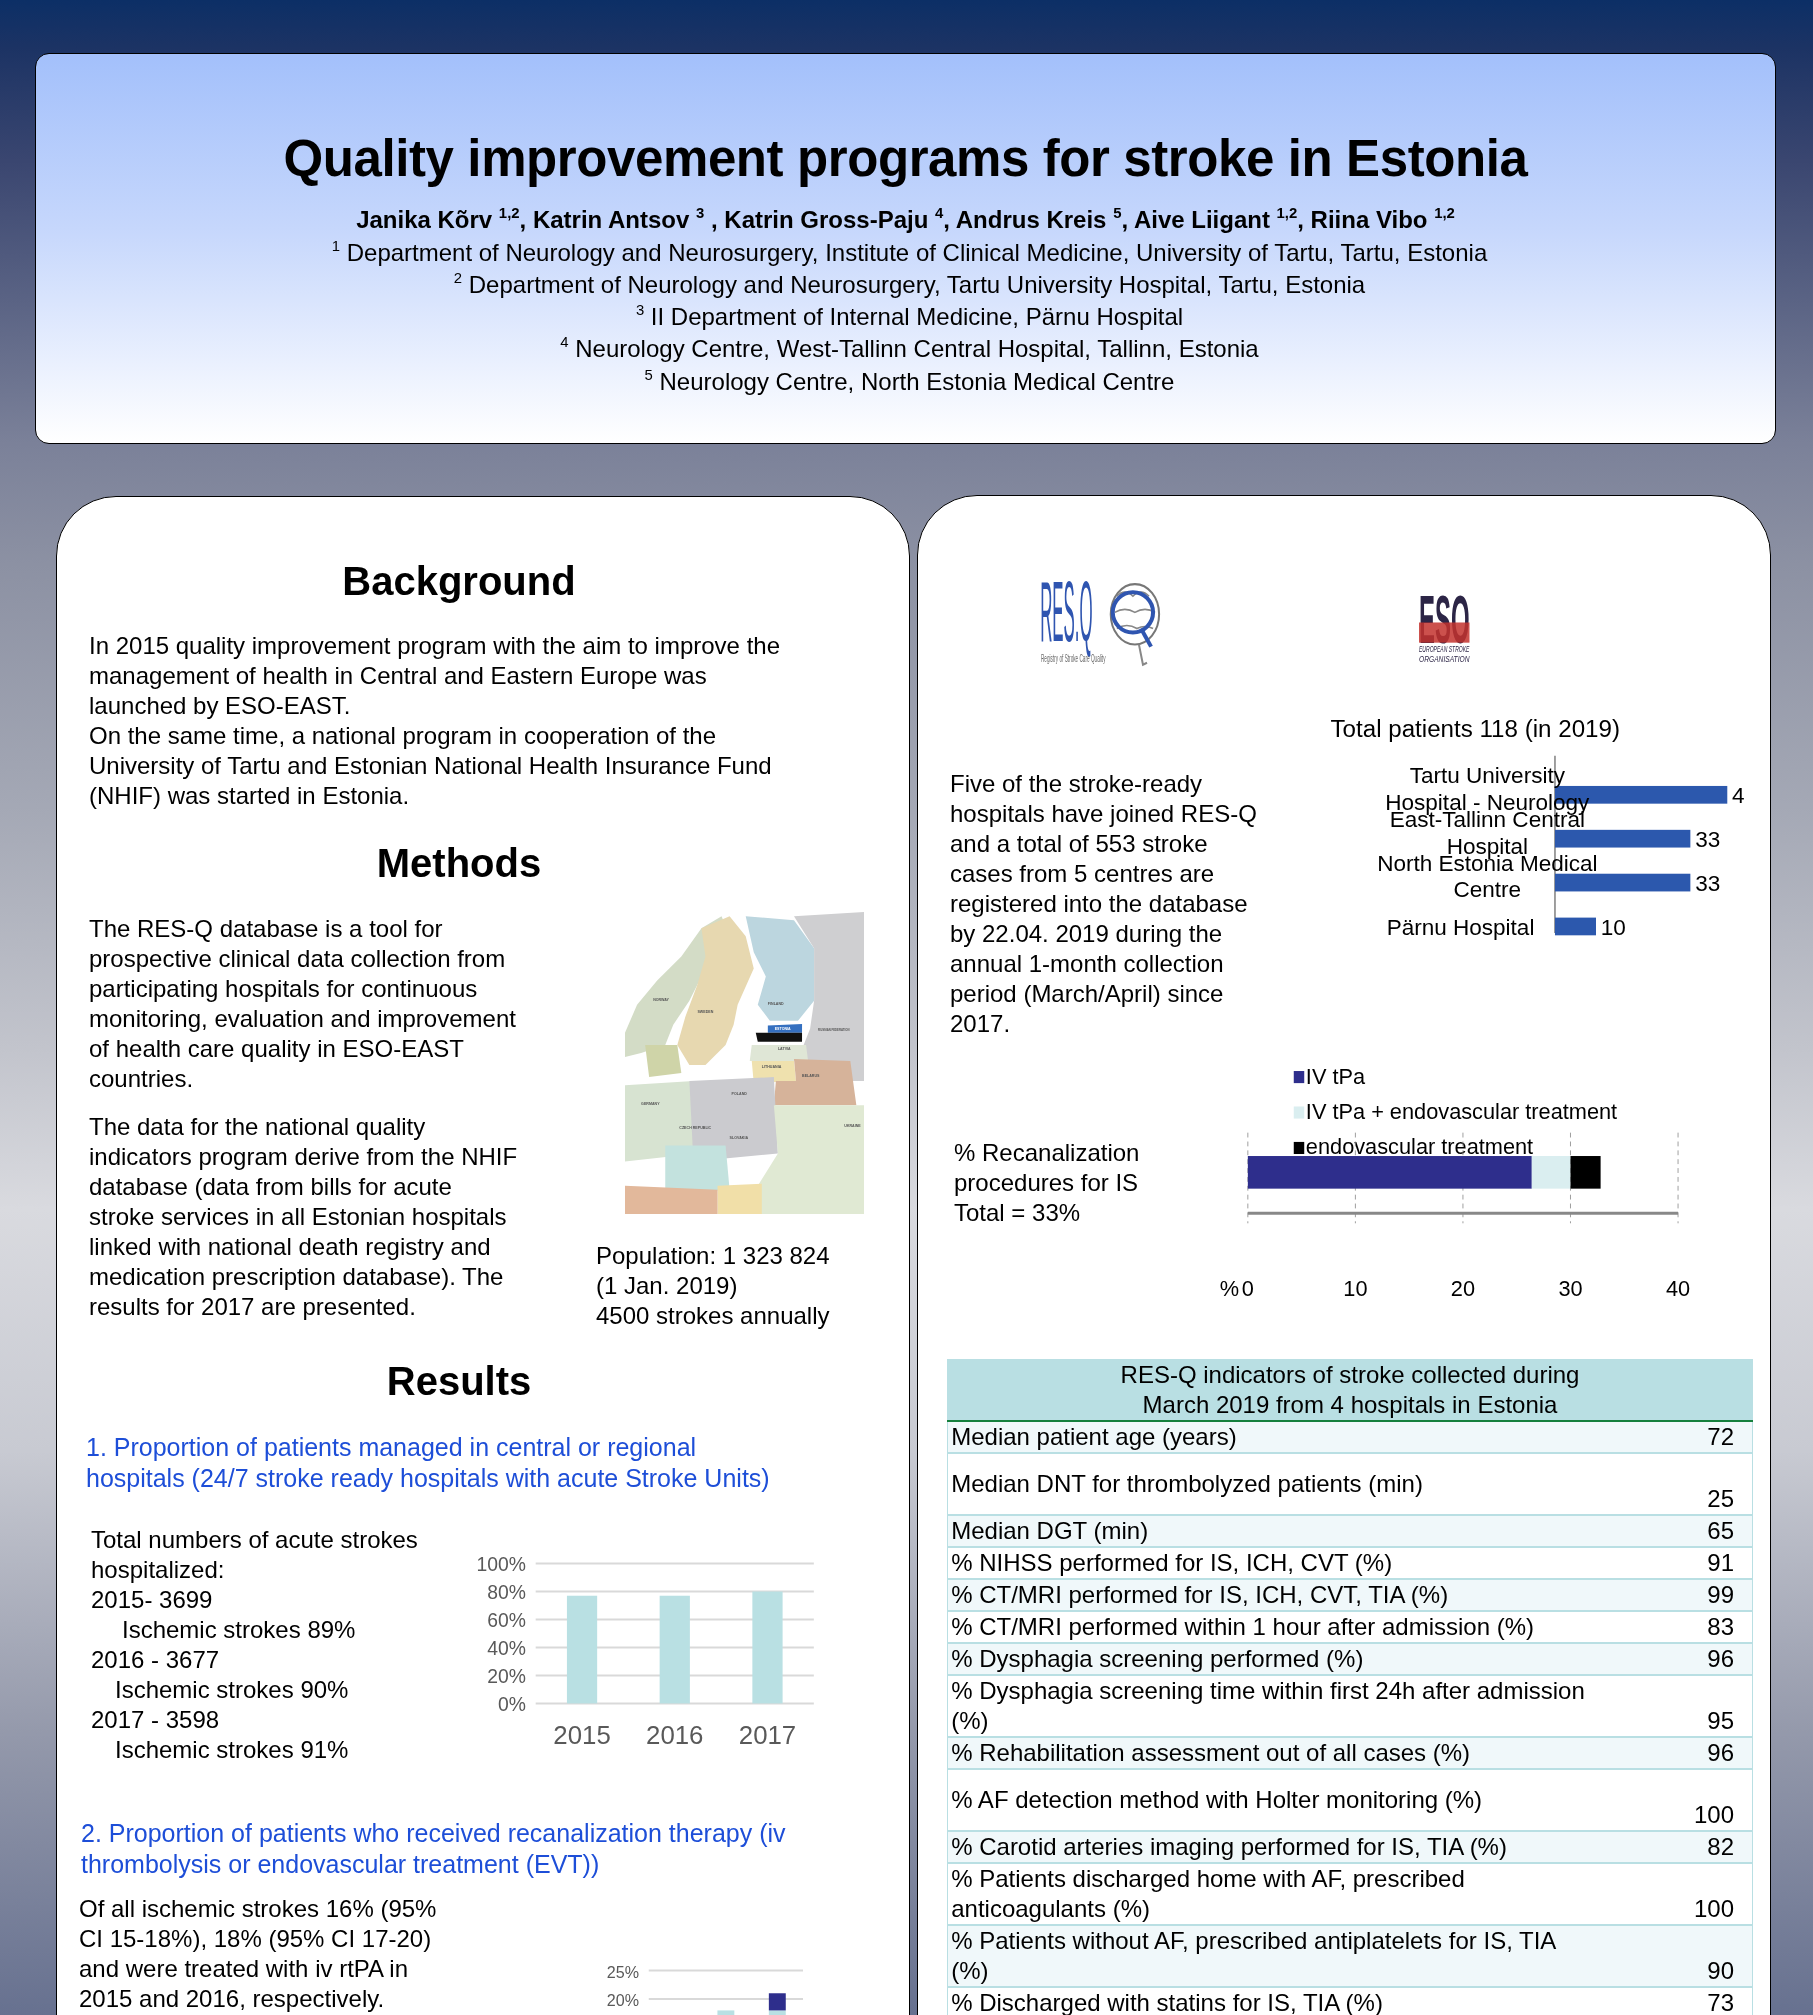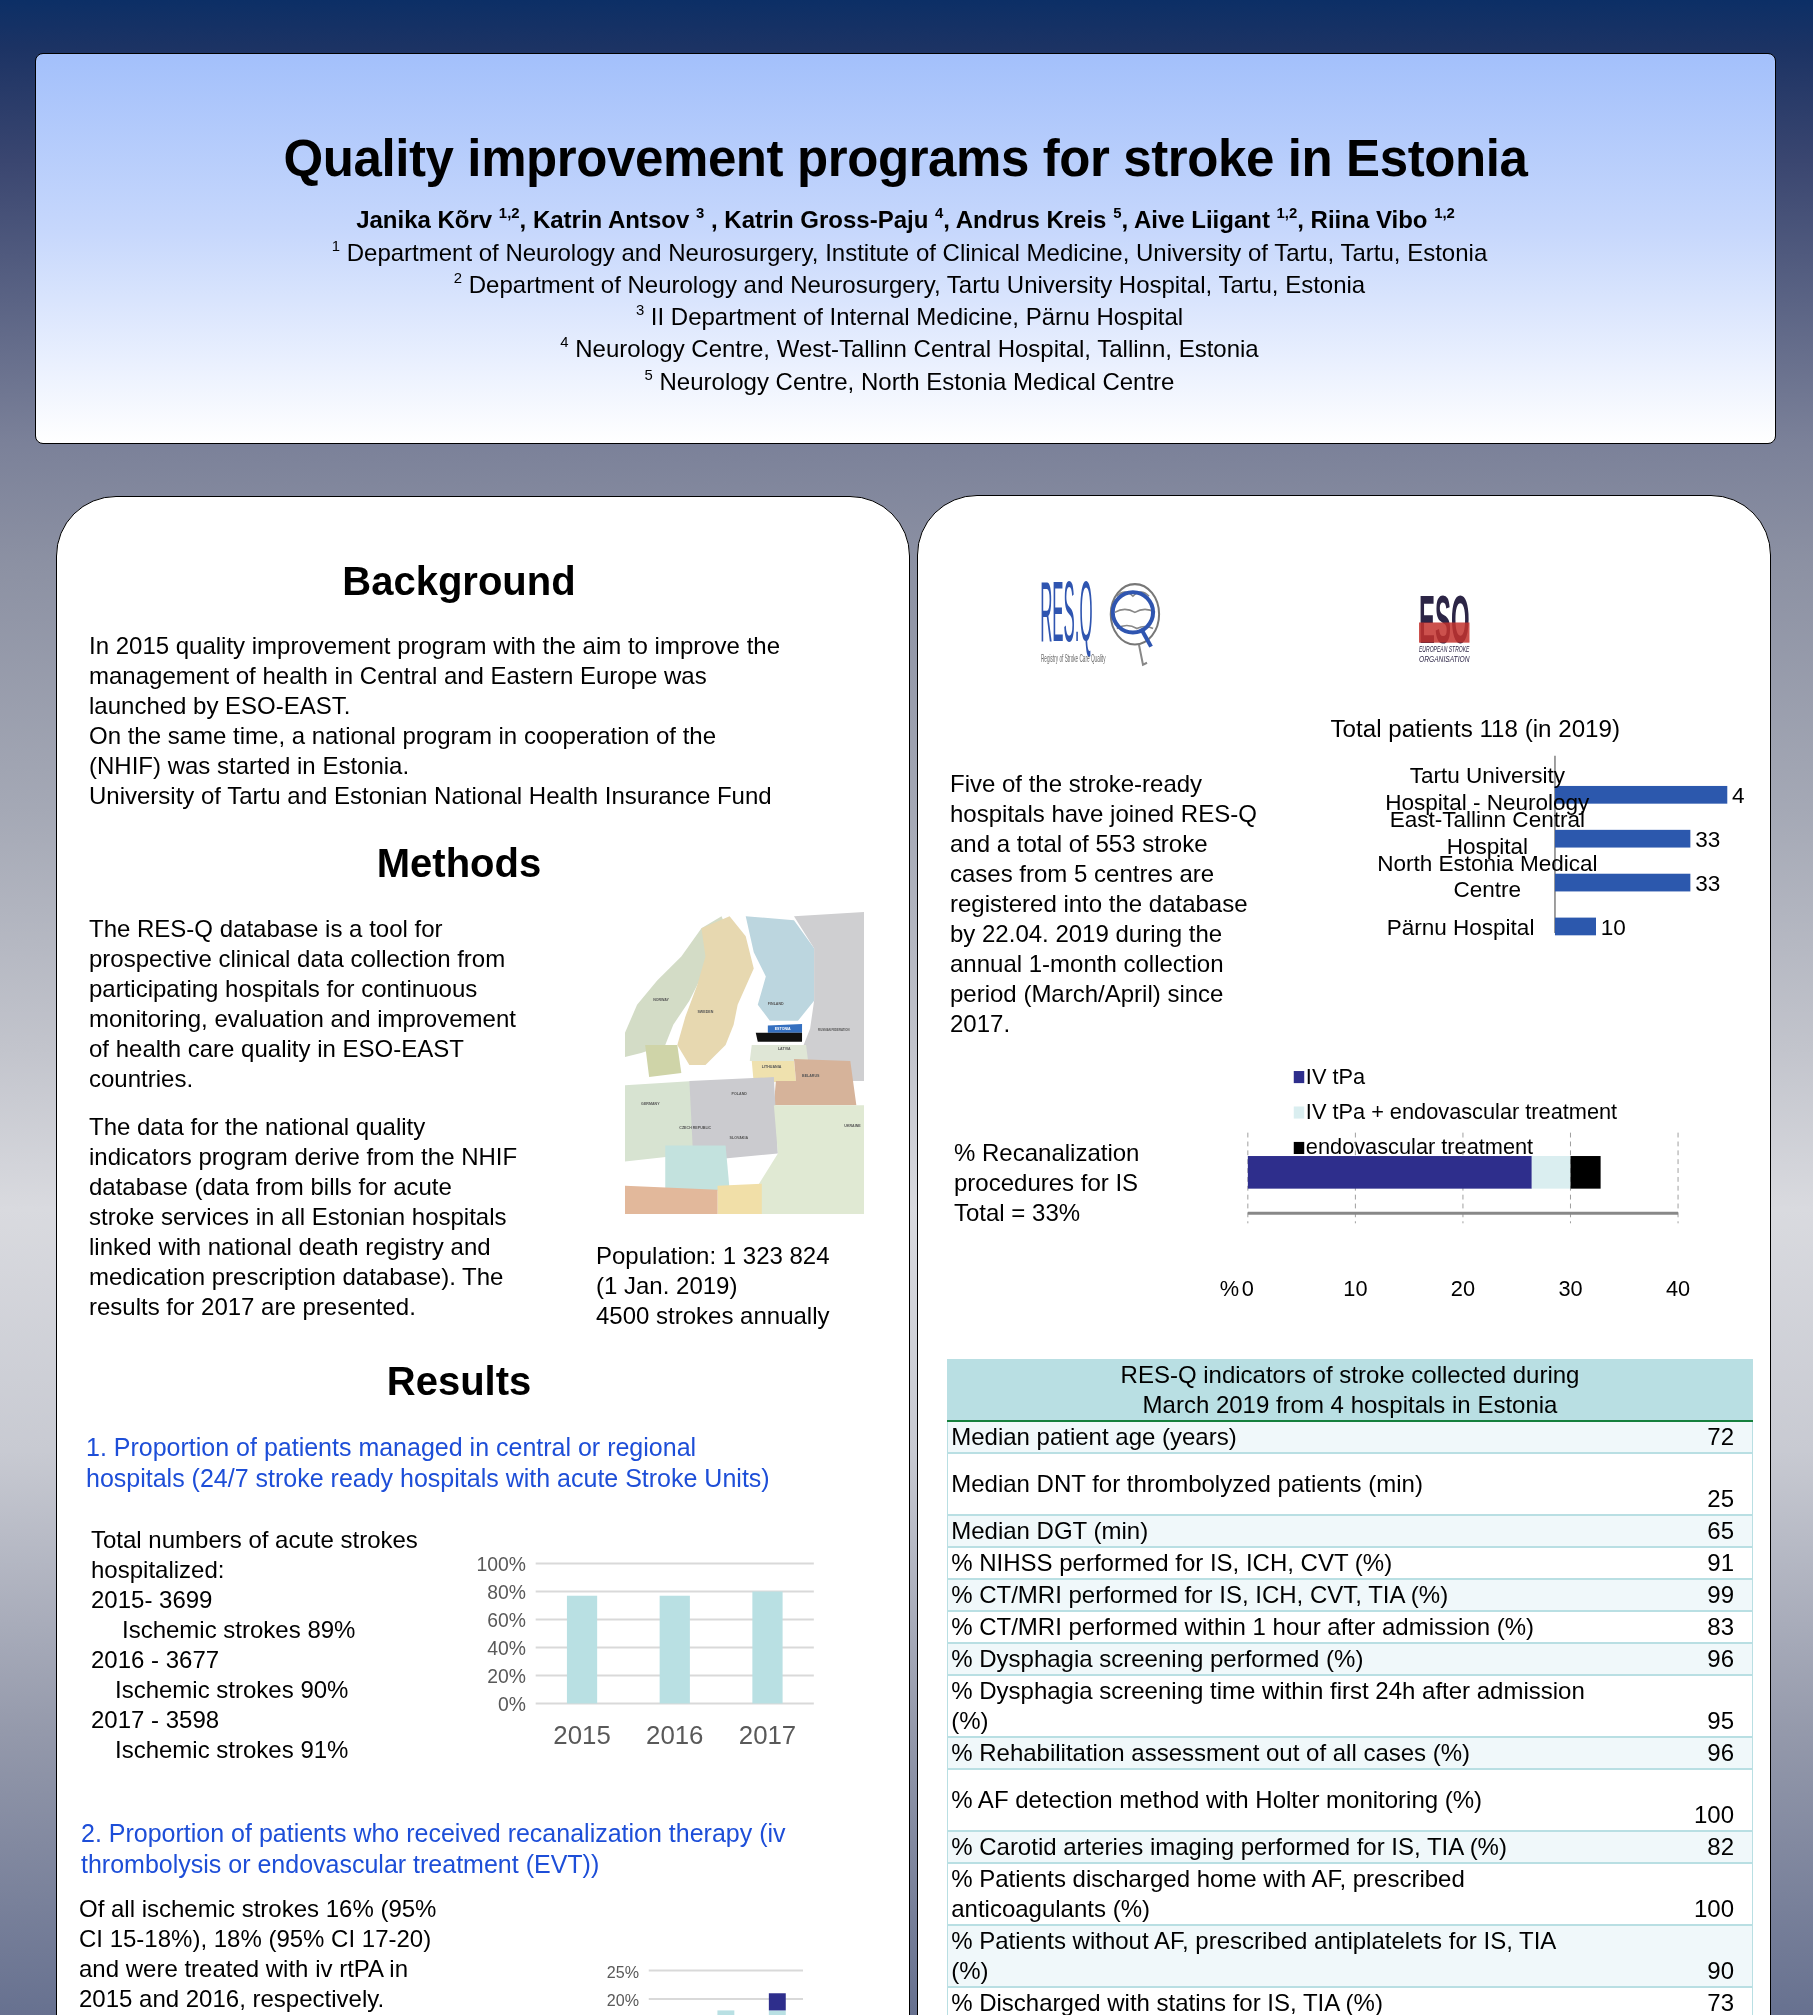--- a/index.html
+++ b/index.html
@@ -4,21 +4,21 @@
 <style>
   html, body { margin:0; padding:0; }
   body {
     width:1814px; height:2579px; position:relative; overflow:hidden;
     font-family:"Liberation Sans", sans-serif; color:#000;
     background: linear-gradient(to bottom, #0c2f66 0px, #1c3364 48px, #3a4670 161px, #7b8199 443px, #8c91a3 564px, #a4a8b5 806px, #c2c4cc 1048px, #d9dadf 1209px, #c8cad2 1451px, #9499ab 1733px, #4d5a80 2176px, #2c3d6b 2418px, #152e63 2539px, #042b60 2579px);
   }
   .abs { position:absolute; }
   #header-box {
     left:35px; top:53px; width:1741px; height:391px; box-sizing:border-box;
-    border:1.6px solid #000; border-radius:8px;
+    border:1.6px solid #000; border-radius:14px;
     background: linear-gradient(to bottom, #a3c0fb 0%, #c6d7fc 45%, #ffffff 100%);
     text-align:center;
   }
   #title { position:absolute; left:0; right:0; top:75px; font-size:51px; font-weight:bold; letter-spacing:-0.4px; }
   #authors { position:absolute; left:0; right:0; top:152px; font-size:24px; font-weight:bold; }
   .aff { position:absolute; left:8px; right:0; font-size:24px; }
   sup { font-size:0.62em; vertical-align:0.7em; line-height:0; }
 
   .panel { position:absolute; background:#fff; border:1.6px solid #000; box-sizing:border-box; border-radius:60px; }
   #left-panel { left:56px; top:496px; width:854px; height:2041px; }
@@ -53,22 +53,22 @@
 </div>
 
 <div id="left-panel" class="panel"></div>
 
 <div class="h2" style="left:56px;width:806px;top:559px">Background</div>
 <div class="body-txt" id="background-text" style="left:89px;top:631px">
     <div>In 2015 quality improvement program with the aim to improve the</div>
     <div>management of health in Central and Eastern Europe was</div>
     <div>launched by ESO-EAST.</div>
     <div>On the same time, a national program in cooperation of the</div>
+    <div>University of Tartu and Estonian National Health Insurance Fund</div>
     <div>(NHIF) was started in Estonia.</div>
-    <div>University of Tartu and Estonian National Health Insurance Fund</div>
   </div>
 
 <div class="h2" style="left:56px;width:806px;top:841px">Methods</div>
 <div class="body-txt" id="methods-p1" style="left:89px;top:914px">
     <div>The RES-Q database is a tool for</div>
     <div>prospective clinical data collection from</div>
     <div>participating hospitals for continuous</div>
     <div>monitoring, evaluation and improvement</div>
     <div>of health care quality in ESO-EAST</div>
     <div>countries.</div>

